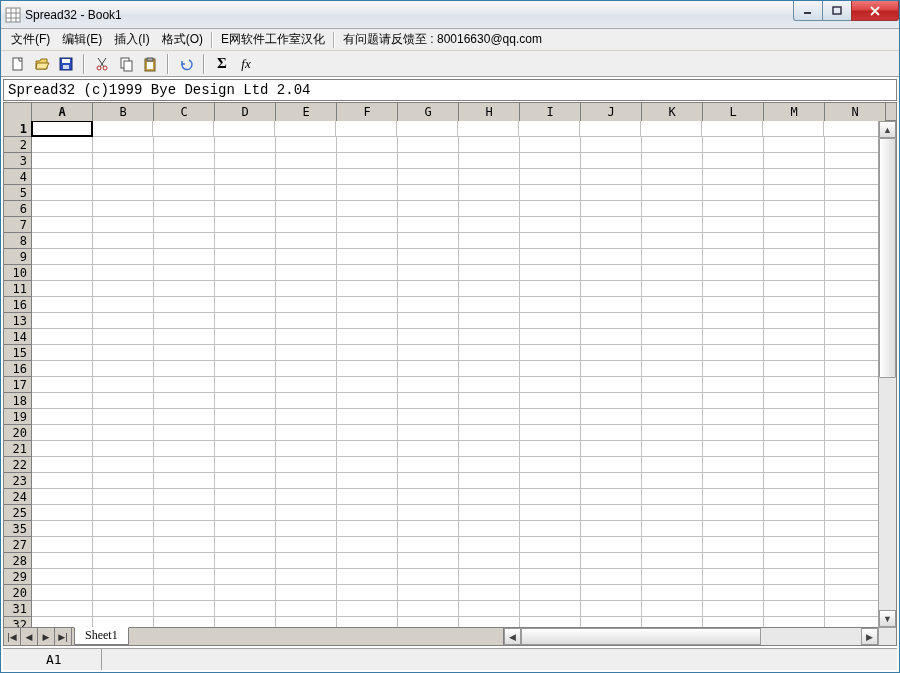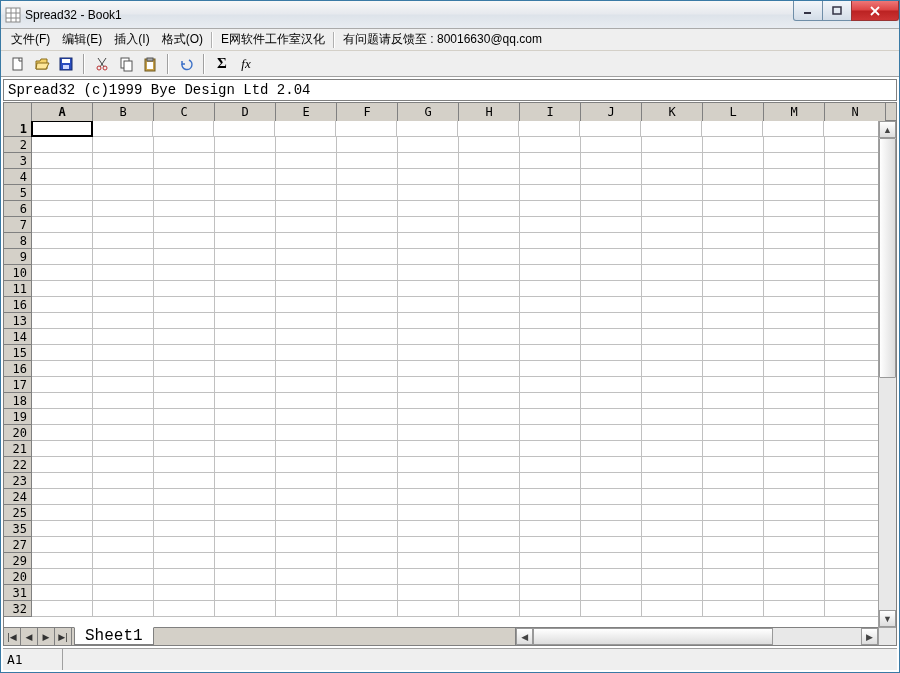--- a/index.html
+++ b/index.html
@@ -75,33 +75,33 @@
 .rh.sel{font-weight:bold;}
 .cell{flex:none;width:61px;height:16px;border-right:1px solid #c0c0c0;border-bottom:1px solid #c0c0c0;background:#fff;}
 .cell.active{border:2px solid #000;position:relative;z-index:2;margin:-1px;width:62px;height:17px;}
 .vscroll{position:absolute;top:18px;right:0;bottom:18px;width:18px;background:#e8e8e8;border-left:1px solid #a0a0a0;}
 .vscroll .sbtn{height:17px;background:linear-gradient(#fff,#ddd);border:1px solid #999;display:flex;align-items:center;justify-content:center;font-size:9px;color:#444;}
 .vscroll .sbtn.bot{position:absolute;bottom:0;left:0;right:0;}
 .vscroll .thumb{position:absolute;top:17px;left:0;right:0;height:240px;background:linear-gradient(90deg,#fff,#ddd);border:1px solid #999;border-radius:1px;}
 .bottom-bar{position:absolute;left:0;right:18px;bottom:0;height:18px;display:flex;background:#d4d0c8;}
 .tabnav{display:flex;align-items:center;border-top:1px solid #808080;background:#d4d0c8;height:18px;}
 .tnb{width:17px;height:18px;display:flex;align-items:center;justify-content:center;border-right:1px solid #808080;font-size:9px;color:#333;}
-.sheet-tab{height:18px;padding:0 10px;background:#fff;border:1px solid #808080;border-top:1px solid #fff;display:flex;align-items:center;font-family:Liberation Mono, monospace;font-size:16px;position:relative;top:-1px;margin-left:2px;}
+.sheet-tab{height:18px;padding:0 10px;background:#fff;border:1px solid #808080;border-top:1px solid #fff;display:flex;align-items:center;font-family:Liberation Serif, serif;font-size:12px;position:relative;top:-1px;margin-left:2px;}
 .tab-track{flex:1;border-top:1px solid #808080;background:#d4d0c8;height:18px;}
 .hscroll{flex:1;display:flex;align-items:center;background:#e8e8e8;border-top:1px solid #808080;border-left:1px solid #808080;position:relative;}
 .hscroll .sbtn{width:17px;height:17px;background:linear-gradient(#fff,#ddd);border:1px solid #999;display:flex;align-items:center;justify-content:center;font-size:9px;color:#444;}
 .hscroll .sbtn.rt{position:absolute;right:0;}
 .hscroll .thumb{position:absolute;left:17px;top:0;bottom:0;width:240px;background:linear-gradient(#fff,#ddd);border:1px solid #999;}
 .corner-box{position:absolute;right:0;bottom:0;width:18px;height:18px;background:#e8e8e8;border-left:1px solid #a0a0a0;border-top:1px solid #a0a0a0;}
 .statusbar{
   position:absolute;left:2px;right:2px;bottom:2px;height:22px;
   background:#efefef;border-top:1px solid #a0a0a0;
   display:flex;align-items:stretch;
 }
-.status-cell{width:60px;border-right:1px solid #a0a0a0;display:flex;align-items:center;padding-left:4px;font-family:"SimSun",monospace;font-size:13px;}
+.status-cell{width:60px;border-right:1px solid #a0a0a0;display:flex;align-items:center;padding-left:4px;font-family:"SimSun",monospace;font-size:13px;margin-left:39px;}
 .status-rest{flex:1;}
 </style>
 </head>
 <body>
 
 <div class="titlebar">
   <span class="app-icon">
     <svg width="16" height="16" viewBox="0 0 16 16">
         <rect x="1" y="1" width="14" height="14" fill="#fff" stroke="#888"></rect>
         <line x1="1" y1="6" x2="15" y2="6" stroke="#888"></line>
@@ -673,20 +673,37 @@
         <div class="cell"></div>
         <div class="cell"></div>
         <div class="cell"></div>
         <div class="cell"></div>
         <div class="cell"></div>
         <div class="cell"></div>
         <div class="cell"></div>
         <div class="cell"></div>
       </div>
       <div class="row">
+        <div class="rh">28</div>
+        <div class="cell"></div>
+        <div class="cell"></div>
+        <div class="cell"></div>
+        <div class="cell"></div>
+        <div class="cell"></div>
+        <div class="cell"></div>
+        <div class="cell"></div>
+        <div class="cell"></div>
+        <div class="cell"></div>
+        <div class="cell"></div>
+        <div class="cell"></div>
+        <div class="cell"></div>
+        <div class="cell"></div>
+        <div class="cell"></div>
+      </div>
+      <div class="row">
         <div class="rh">29</div>
         <div class="cell"></div>
         <div class="cell"></div>
         <div class="cell"></div>
         <div class="cell"></div>
         <div class="cell"></div>
         <div class="cell"></div>
         <div class="cell"></div>
         <div class="cell"></div>
         <div class="cell"></div>

